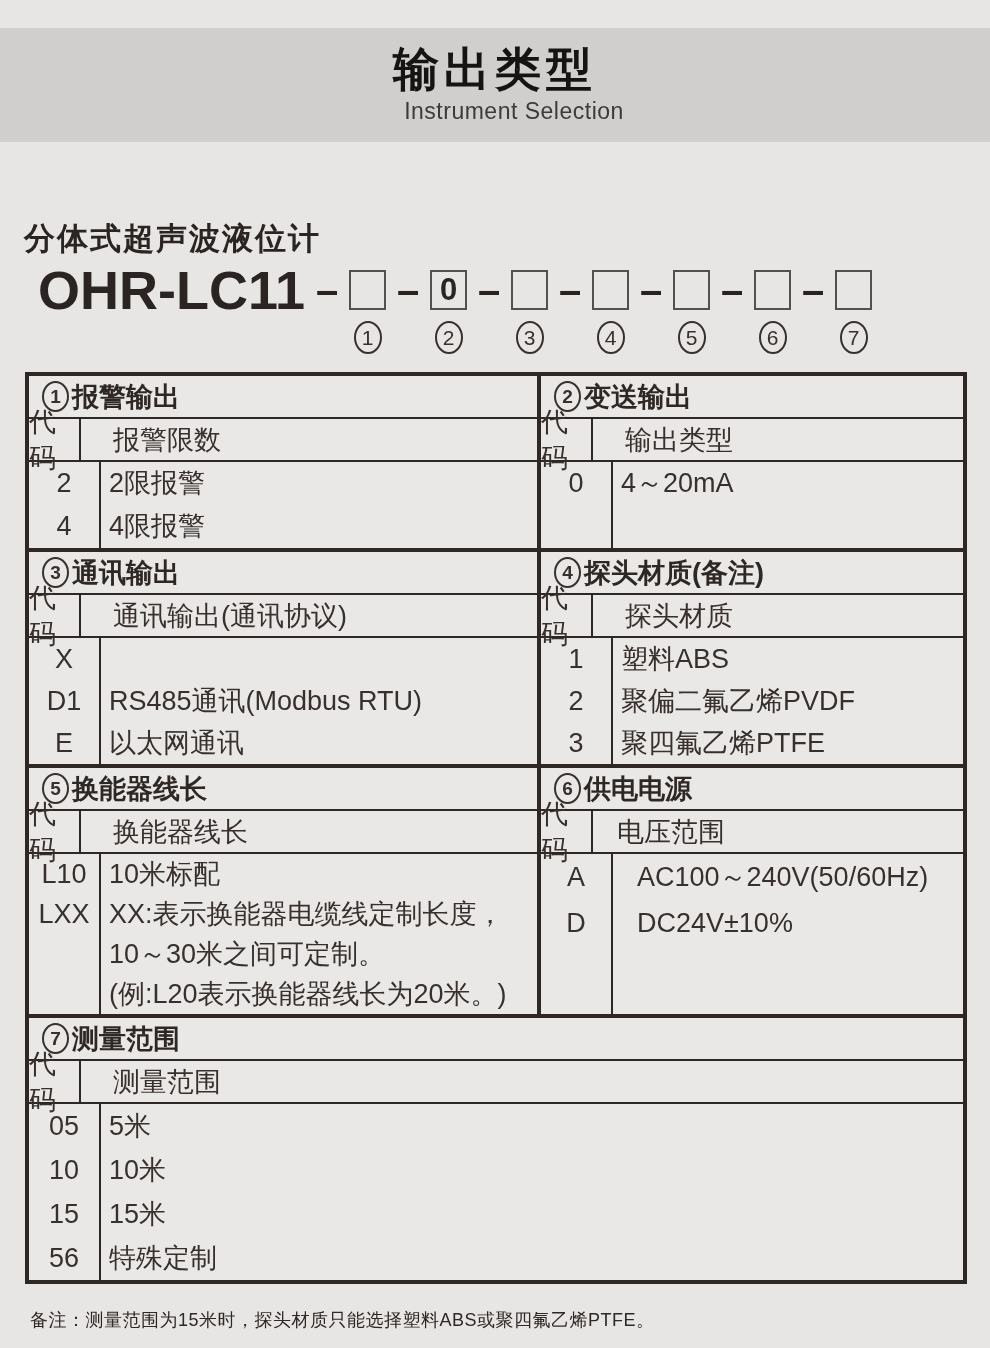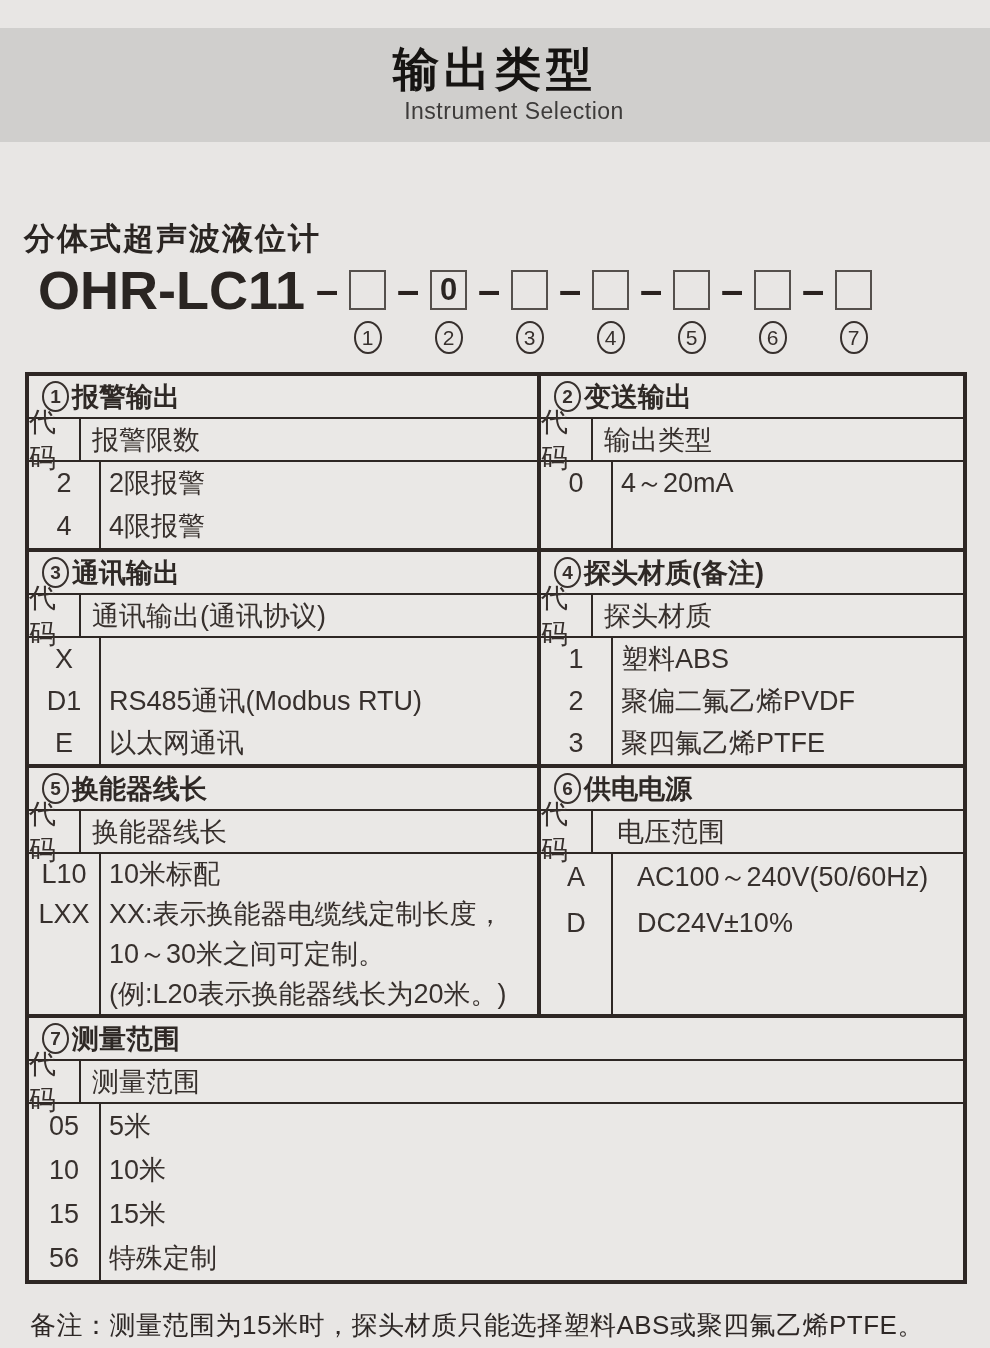--- a/index.html
+++ b/index.html
@@ -59,21 +59,21 @@
     height:43px; display:flex; align-items:center; padding-left:13px;
     font-size:27px; font-weight:600; color:#2e2825;
     border-bottom:2px solid #2e2724;
   }
   .sec-title .num-circle { width:27px; height:31px; font-size:19px; font-weight:600; margin-right:3px; }
   .sec-header { display:flex; height:43px; border-bottom:2px solid #2e2724; font-size:27px; }
   .hdr-code {
     width:52px; border-right:2px solid #2e2724;
     display:flex; align-items:center; justify-content:center;
   }
-  .hdr-desc { flex:1; display:flex; align-items:center; padding-left:11px; }
+  .hdr-desc { flex:1; display:flex; align-items:center; padding-left:32px; }
   .sec-body { flex:1; display:flex; flex-direction:column; }
   .entry { display:flex; }
   .entry-code {
     width:72px; border-right:2px solid #2e2724; text-align:center;
     font-size:27px; line-height:var(--lh);
   }
   .entry-desc { flex:1; padding-left:8px; font-size:27px; line-height:var(--lh); }
   .filler { flex:1; display:flex; }
   .filler .entry-code { height:auto; }
 
@@ -81,21 +81,21 @@
   .sec-alarm    { --lh:43px; }
   .sec-transmit { --lh:43px; }
   .sec-comm     { --lh:42px; }
   .sec-probe    { --lh:42px; }
   .sec-cable    { --lh:40px; }
   .sec-power    { --lh:46px; }
   .sec-range    { --lh:44px; }
   .sec-power .hdr-desc, .sec-power .entry-desc { padding-left:24px;border-radius:15px; }
 
   
-  .note { margin:24px 0 0 30px; font-size:26px; font-weight:500; color:#2e2826; letter-spacing:0.5px; }
+  .note { margin:24px 0 0 30px; font-size:18px; font-weight:500; color:#2e2826; letter-spacing:0.5px; }
 </style>
 </head>
 <body>
 
 <div class="top-spacer"></div>
 
 <div class="band">
   <div class="band-title">输出类型</div>
   <div class="band-sub">Instrument Selection</div>
 </div>

